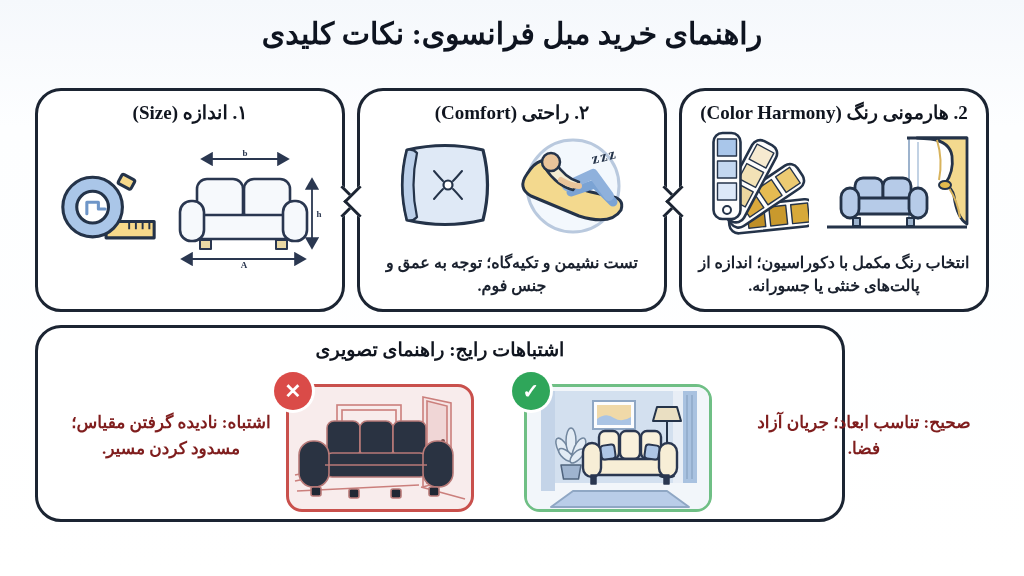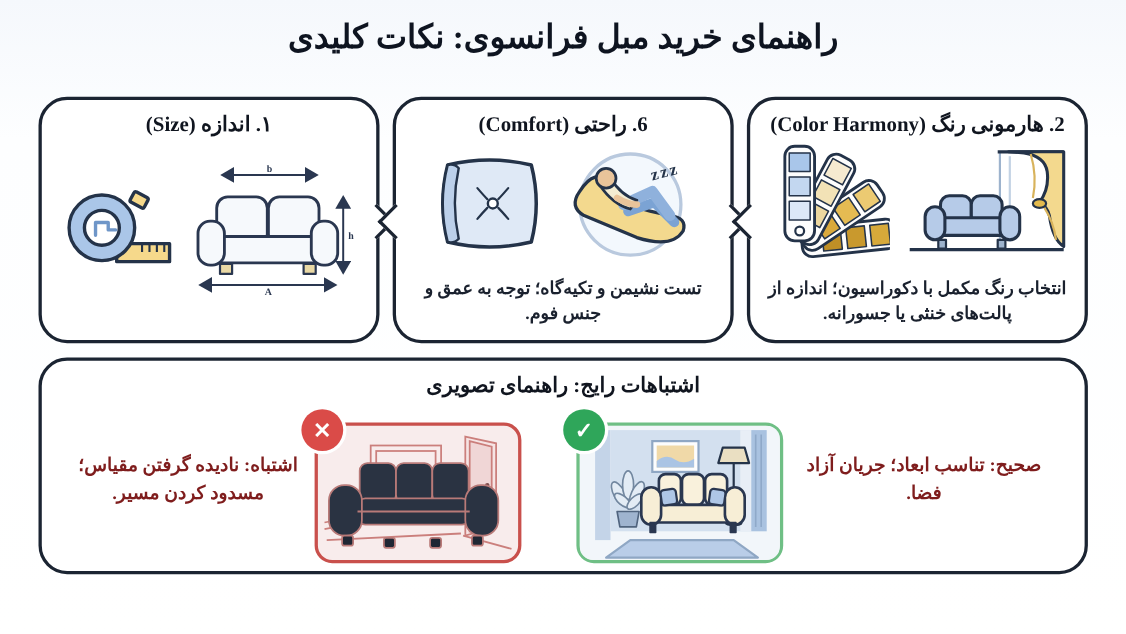--- a/index.html
+++ b/index.html
@@ -15,28 +15,28 @@
   .card1{left:35px}.card2{left:357px}.card3{left:679px}
   .tab{position:absolute;width:20px;height:20px;background:#fff;top:50%;margin-top:-10px;
     transform:rotate(45deg);}
   .tab-r{right:-12px;border-top:3px solid #1b2432;border-right:3px solid #1b2432;}
   .tab-l{left:-12px;border-bottom:3px solid #1b2432;border-left:3px solid #1b2432;}
   .card-heading{font-size:19px;font-weight:bold;direction:rtl;white-space:nowrap;}
   .card-icons{flex:1;display:flex;align-items:center;justify-content:center;gap:12px;width:100%;}
   .card-caption{font-size:16px;font-weight:bold;color:#1a212e;direction:rtl;text-align:center;
     line-height:1.45;max-width:272px;}
   
-  .bottom-card{position:absolute;left:35px;top:325px;width:954px;height:197px;background:#fff;
+  .bottom-card{position:absolute;left:35px;top:325px;width:810px;height:197px;background:#fff;
     border:3px solid #1b2432;border-radius:26px;box-sizing:border-box;}
   .bottom-heading{position:absolute;top:10px;left:0;right:0;text-align:center;direction:rtl;
     font-size:19px;font-weight:bold;}
   .side-text{position:absolute;direction:rtl;text-align:center;font-size:17px;font-weight:bold;
     line-height:1.55;color:#7f1d1d;}
   .wrong-text{left:16px;top:82px;width:234px;}
-  .correct-text{left:678px;top:82px;width:248px;}
+  .correct-text{left:702px;top:82px;width:248px;}
   .panel{position:absolute;top:56px;width:188px;height:128px;border-radius:16px;box-sizing:border-box;}
   .panel-wrong{left:248px;background:#f8ecec;border:3px solid #c9504c;}
   .panel-right{left:486px;background:#f4f8f4;border:3px solid #6fbf85;}
   .panel svg{display:block;border-radius:12px;}
   .badge{position:absolute;top:-15px;left:-15px;width:38px;height:38px;border-radius:50%;
     display:flex;align-items:center;justify-content:center;color:#fff;font-size:20px;
     font-weight:bold;box-shadow:0 0 0 3px #ffffff;}
   .badge-x{background:#da4b48;}
   .badge-check{background:#2fa65a;}
 </style>
@@ -86,21 +86,21 @@
           <line x1="12" y1="110" x2="135" y2="110" stroke="#2a3750" stroke-width="1.8" marker-start="url(#ah)" marker-end="url(#ah)"></line>
           <text x="74" y="119" text-anchor="middle" font-size="9" font-weight="bold" fill="#2a3750">A</text>
         </svg>
       </span>
     </div>
   </div>
 
   <div class="card card2">
     <div class="tab tab-l"></div>
     <div class="tab tab-r"></div>
-    <div class="card-heading">6. راحتی (Comfort)</div>
+    <div class="card-heading">۲. راحتی (Comfort)</div>
     <div class="card-icons">
       <span>
         <svg width="108" height="95" viewBox="0 0 108 95">
           <path d="M16,12 Q54,3 92,12 Q101,47 92,82 Q54,91 16,82 Q7,47 16,12 Z" fill="#dfe9f6" stroke="#243349" stroke-width="3.2" stroke-linejoin="round"></path>
           <path d="M16,12 Q7,47 16,82 Q22,83.5 26,79 Q19,47 26,15 Q22,10.5 16,12 Z" fill="#bcd0ea" stroke="#243349" stroke-width="2.2"></path>
           <circle cx="57" cy="47" r="4.5" fill="#fff" stroke="#243349" stroke-width="2.2"></circle>
           <g stroke="#243349" stroke-width="2" fill="none" stroke-linecap="round">
             <path d="M43,33 Q49,40 52,43"></path>
               <path d="M71,33 Q65,40 62,43"></path>
             <path d="M43,61 Q49,54 52,51"></path>

